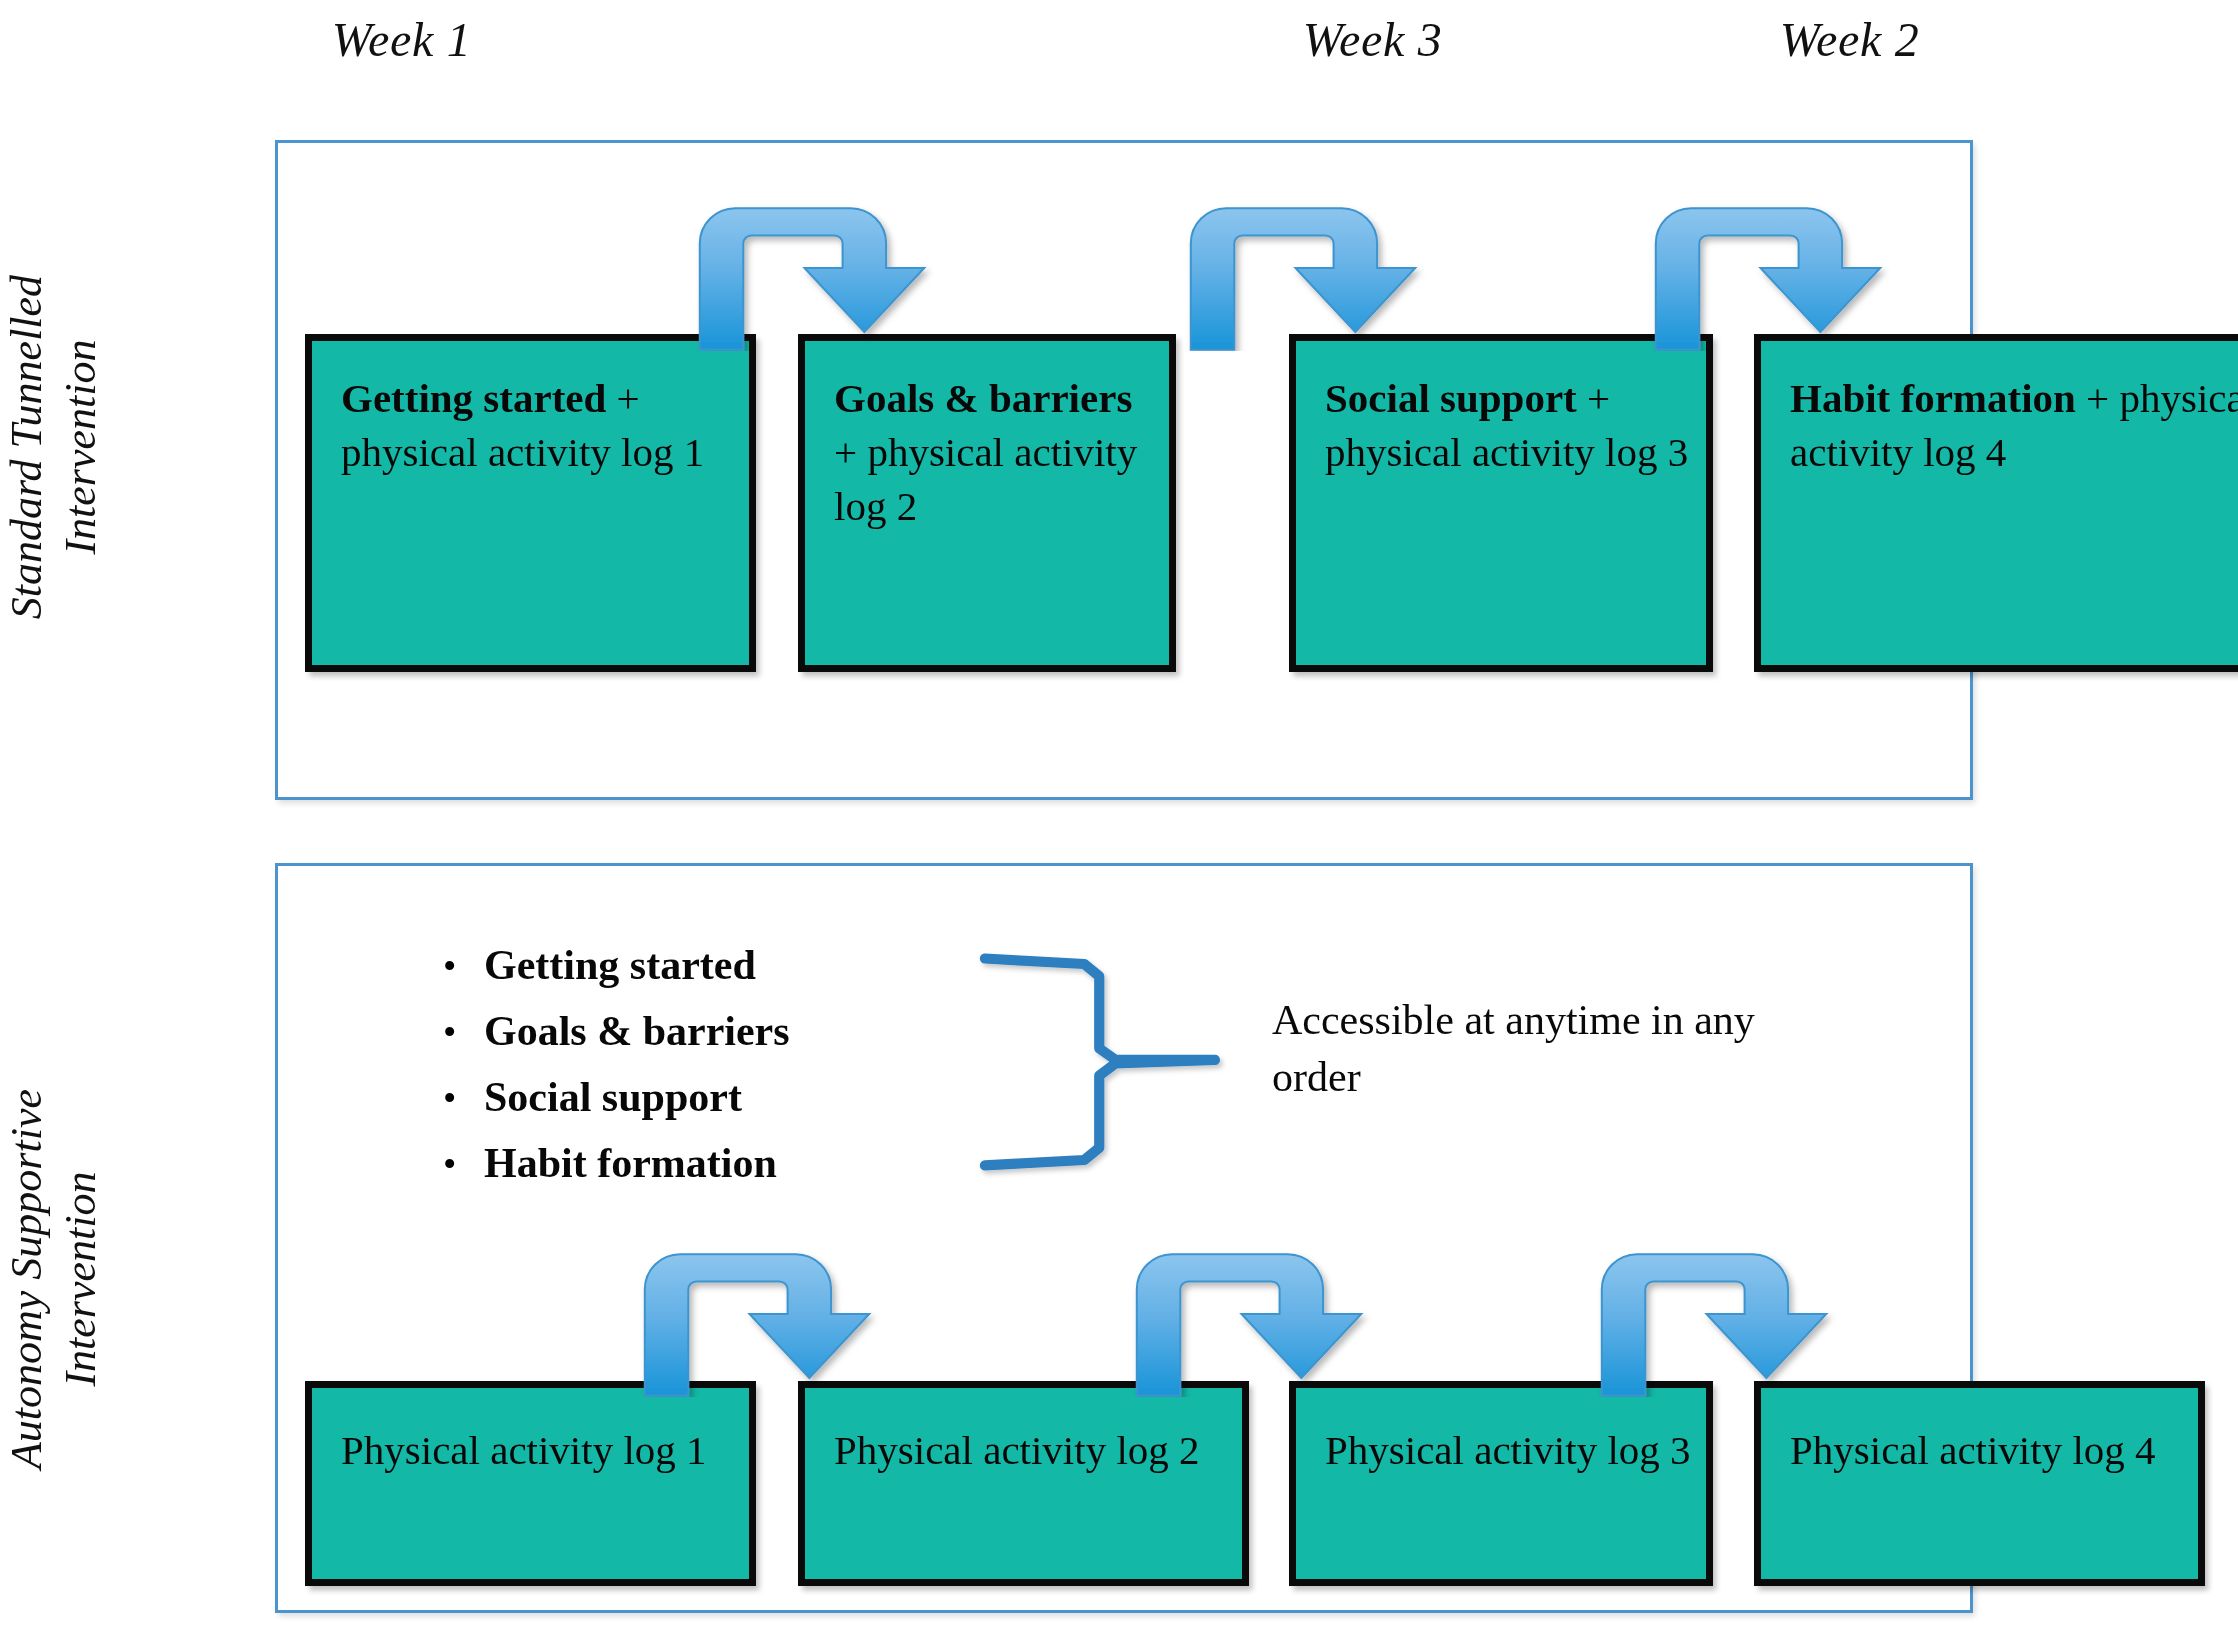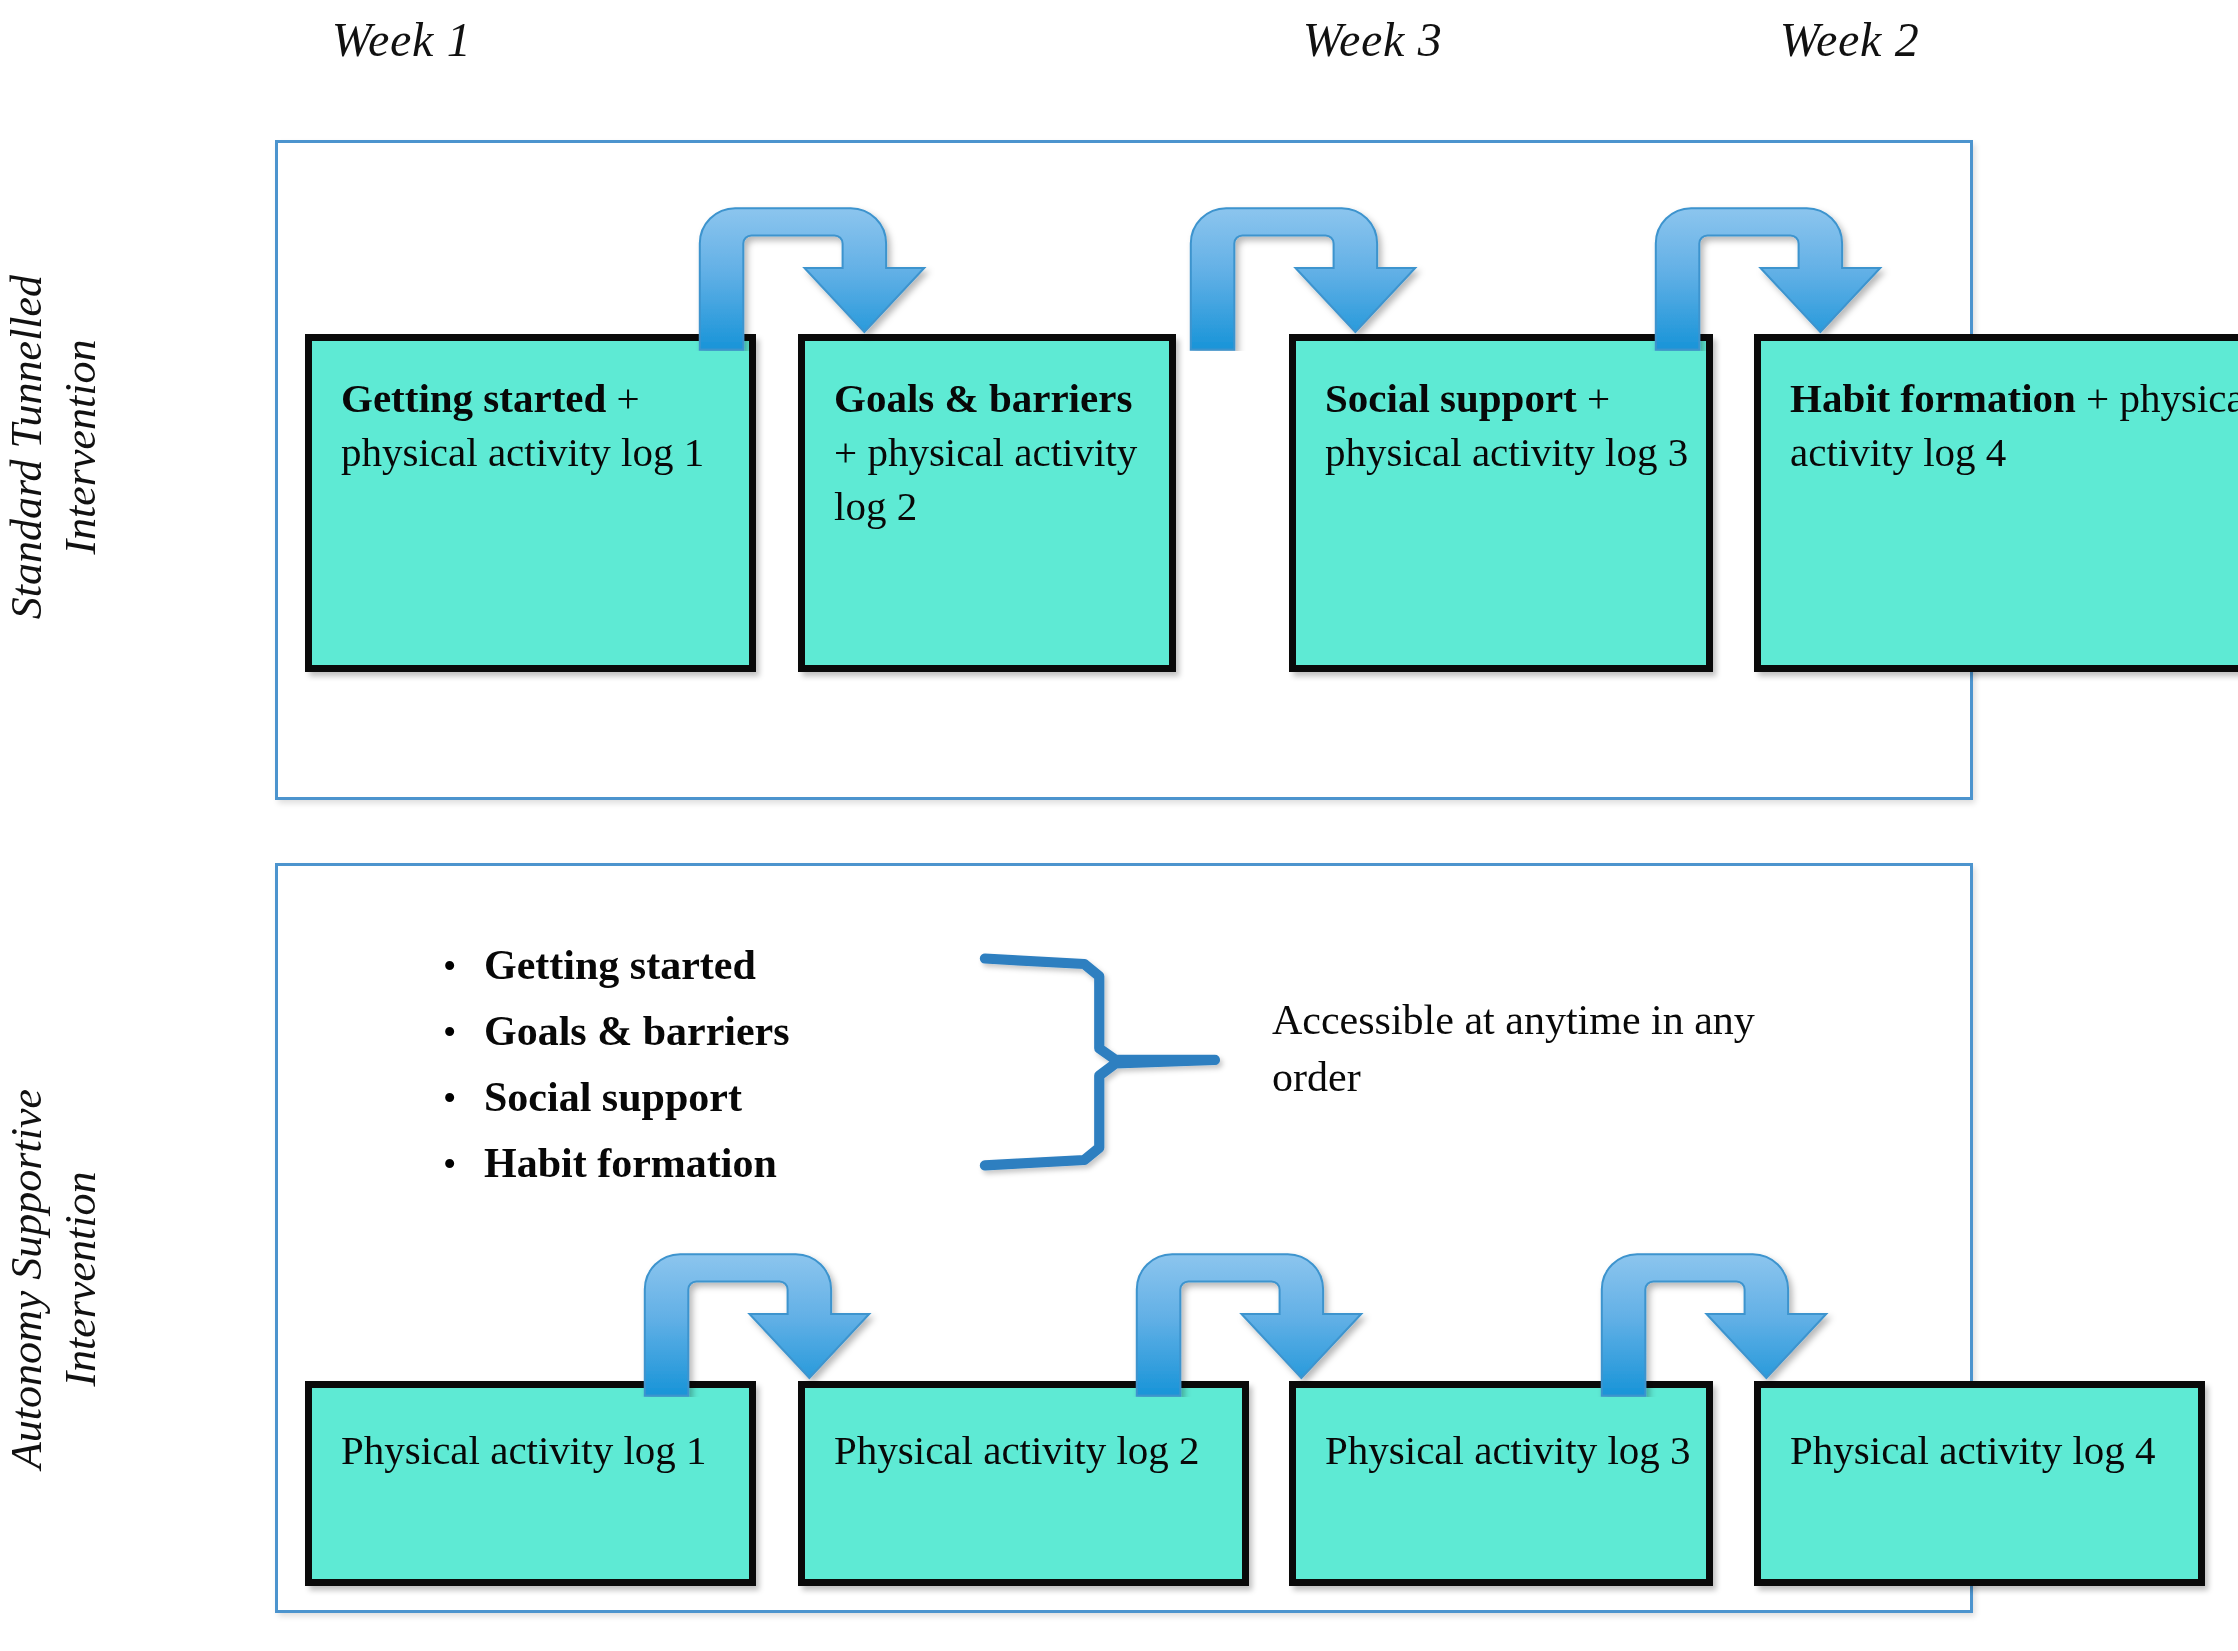--- a/index.html
+++ b/index.html
@@ -78,21 +78,21 @@
     left: 275px;
     top: 863px;
     width: 1698px;
     height: 750px;
   }
 
   
   .cbox {
     position: absolute;
     border: 7.5px solid #0a0a0a;
-    background: #5eead4;
+    background: #14b8a6;
     box-sizing: border-box;
     box-shadow: 4.1px 4.8px 5.5px rgba(0,0,0,0.25);
   }
   .cbox .txt {
     position: absolute;
     left: 29px;
     right: 12.3px;
     top: 30px;
     font-size: 41px;
     line-height: 1.32;

